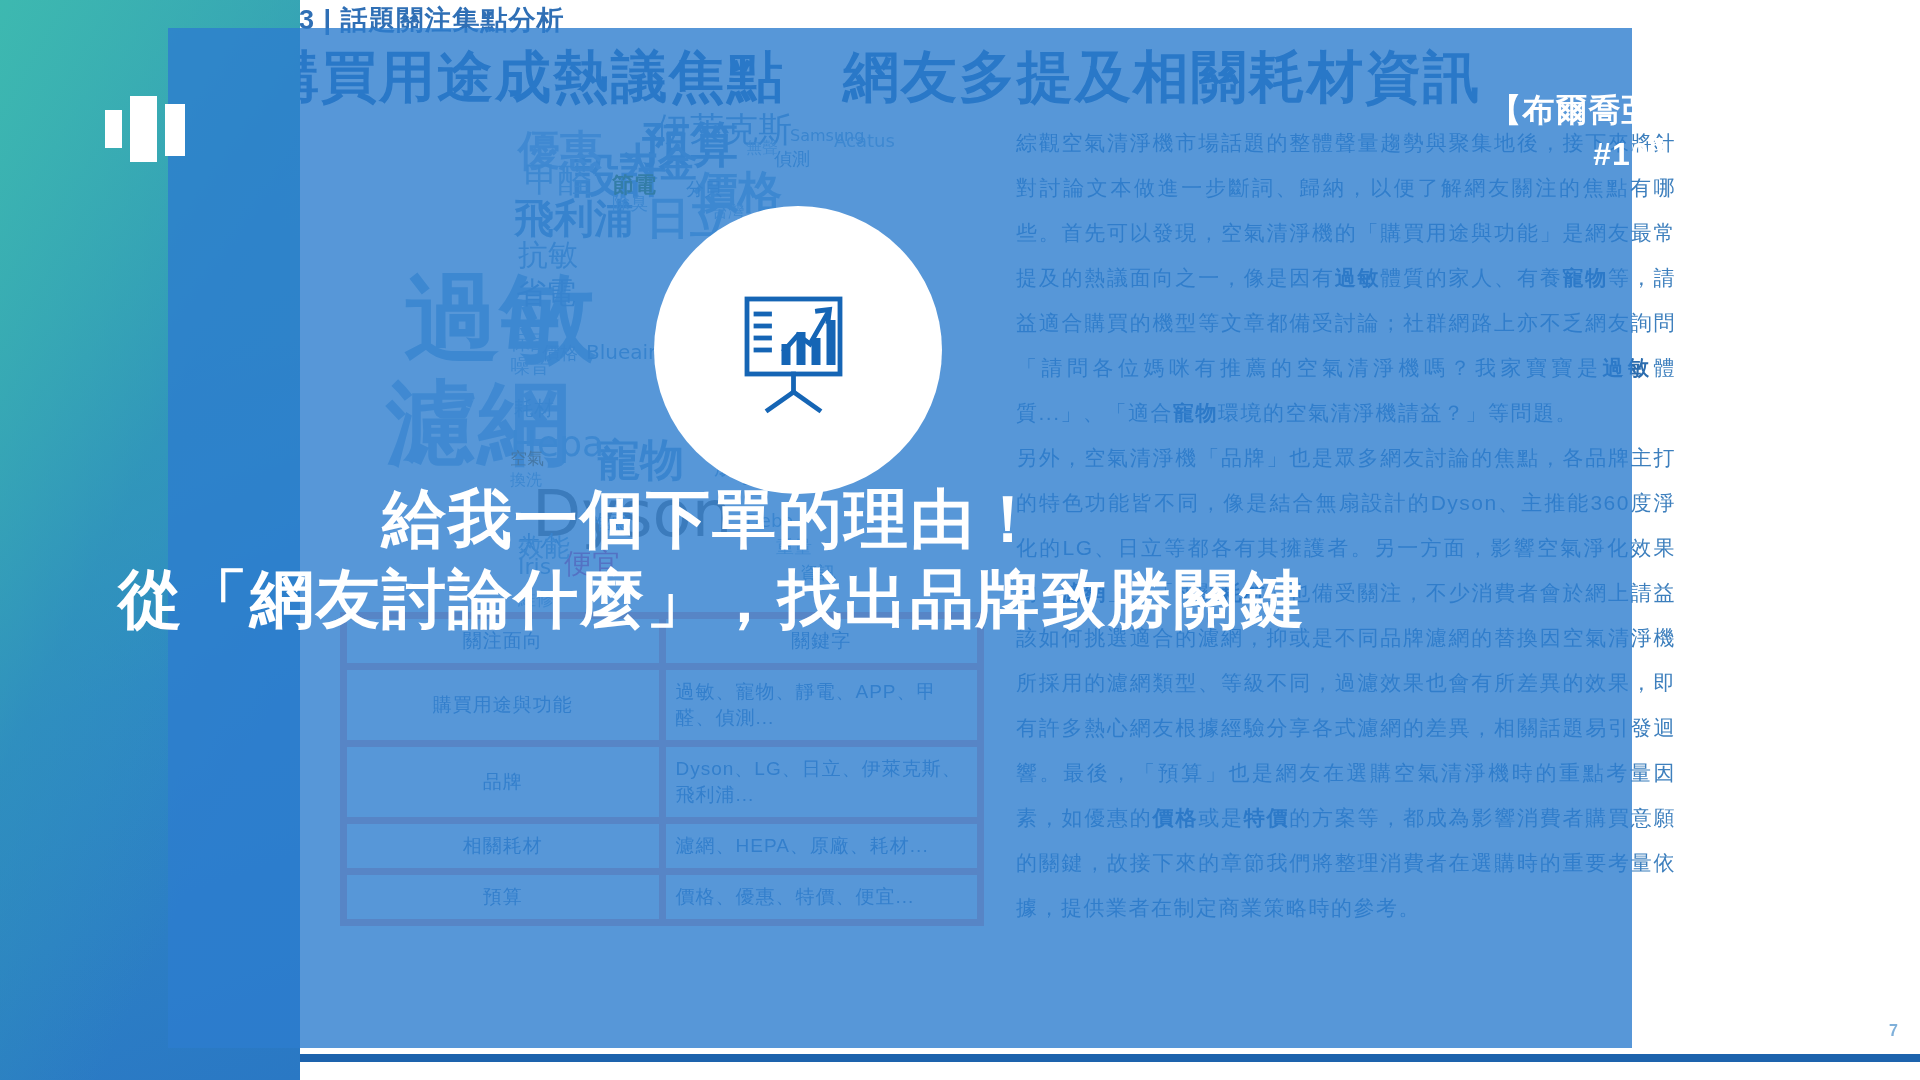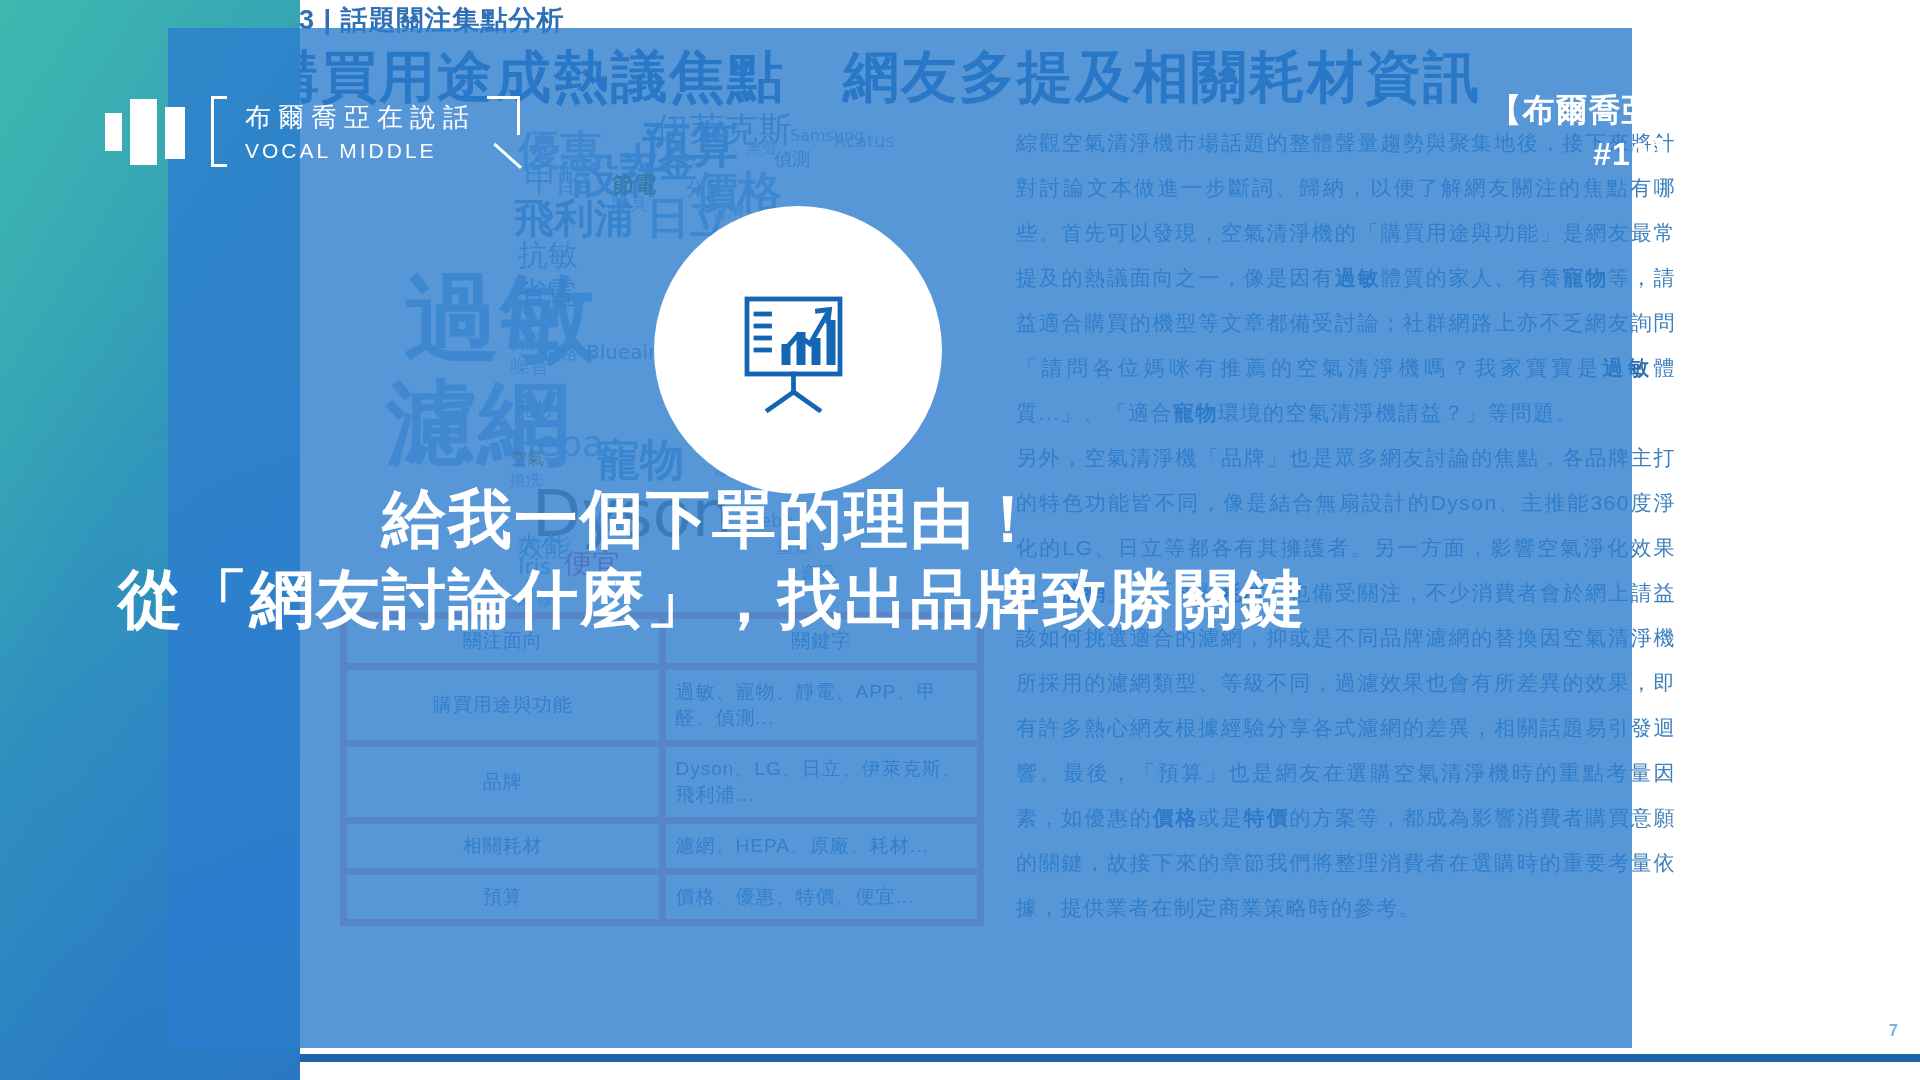--- a/index.html
+++ b/index.html
@@ -192,26 +192,20 @@
   <div class="left-band-2"></div>
 
   <div class="overlay"></div>
 
   <div class="logo-wrap">
     <div class="logo-mark">
       <i class="lm1"></i>
         <i class="lm2"></i>
         <i class="lm3"></i>
     </div>
-    <div class="logo-text">
-      <div class="brk-l"></div>
-      <div class="brk-r"></div>
-      <div class="logo-cn">布爾喬亞在說話</div>
-      <div class="logo-en">VOCAL MIDDLE</div>
-    </div>
   </div>
 
   <div class="issue-tag">
     <div>【布爾喬亞產業搜查</div>
     <div>#10】</div>
   </div>
 
   <div class="circle">
     <svg viewBox="0 0 100 100">
       <g fill="none" stroke="#1565b5" stroke-width="3.2" stroke-linecap="square">

